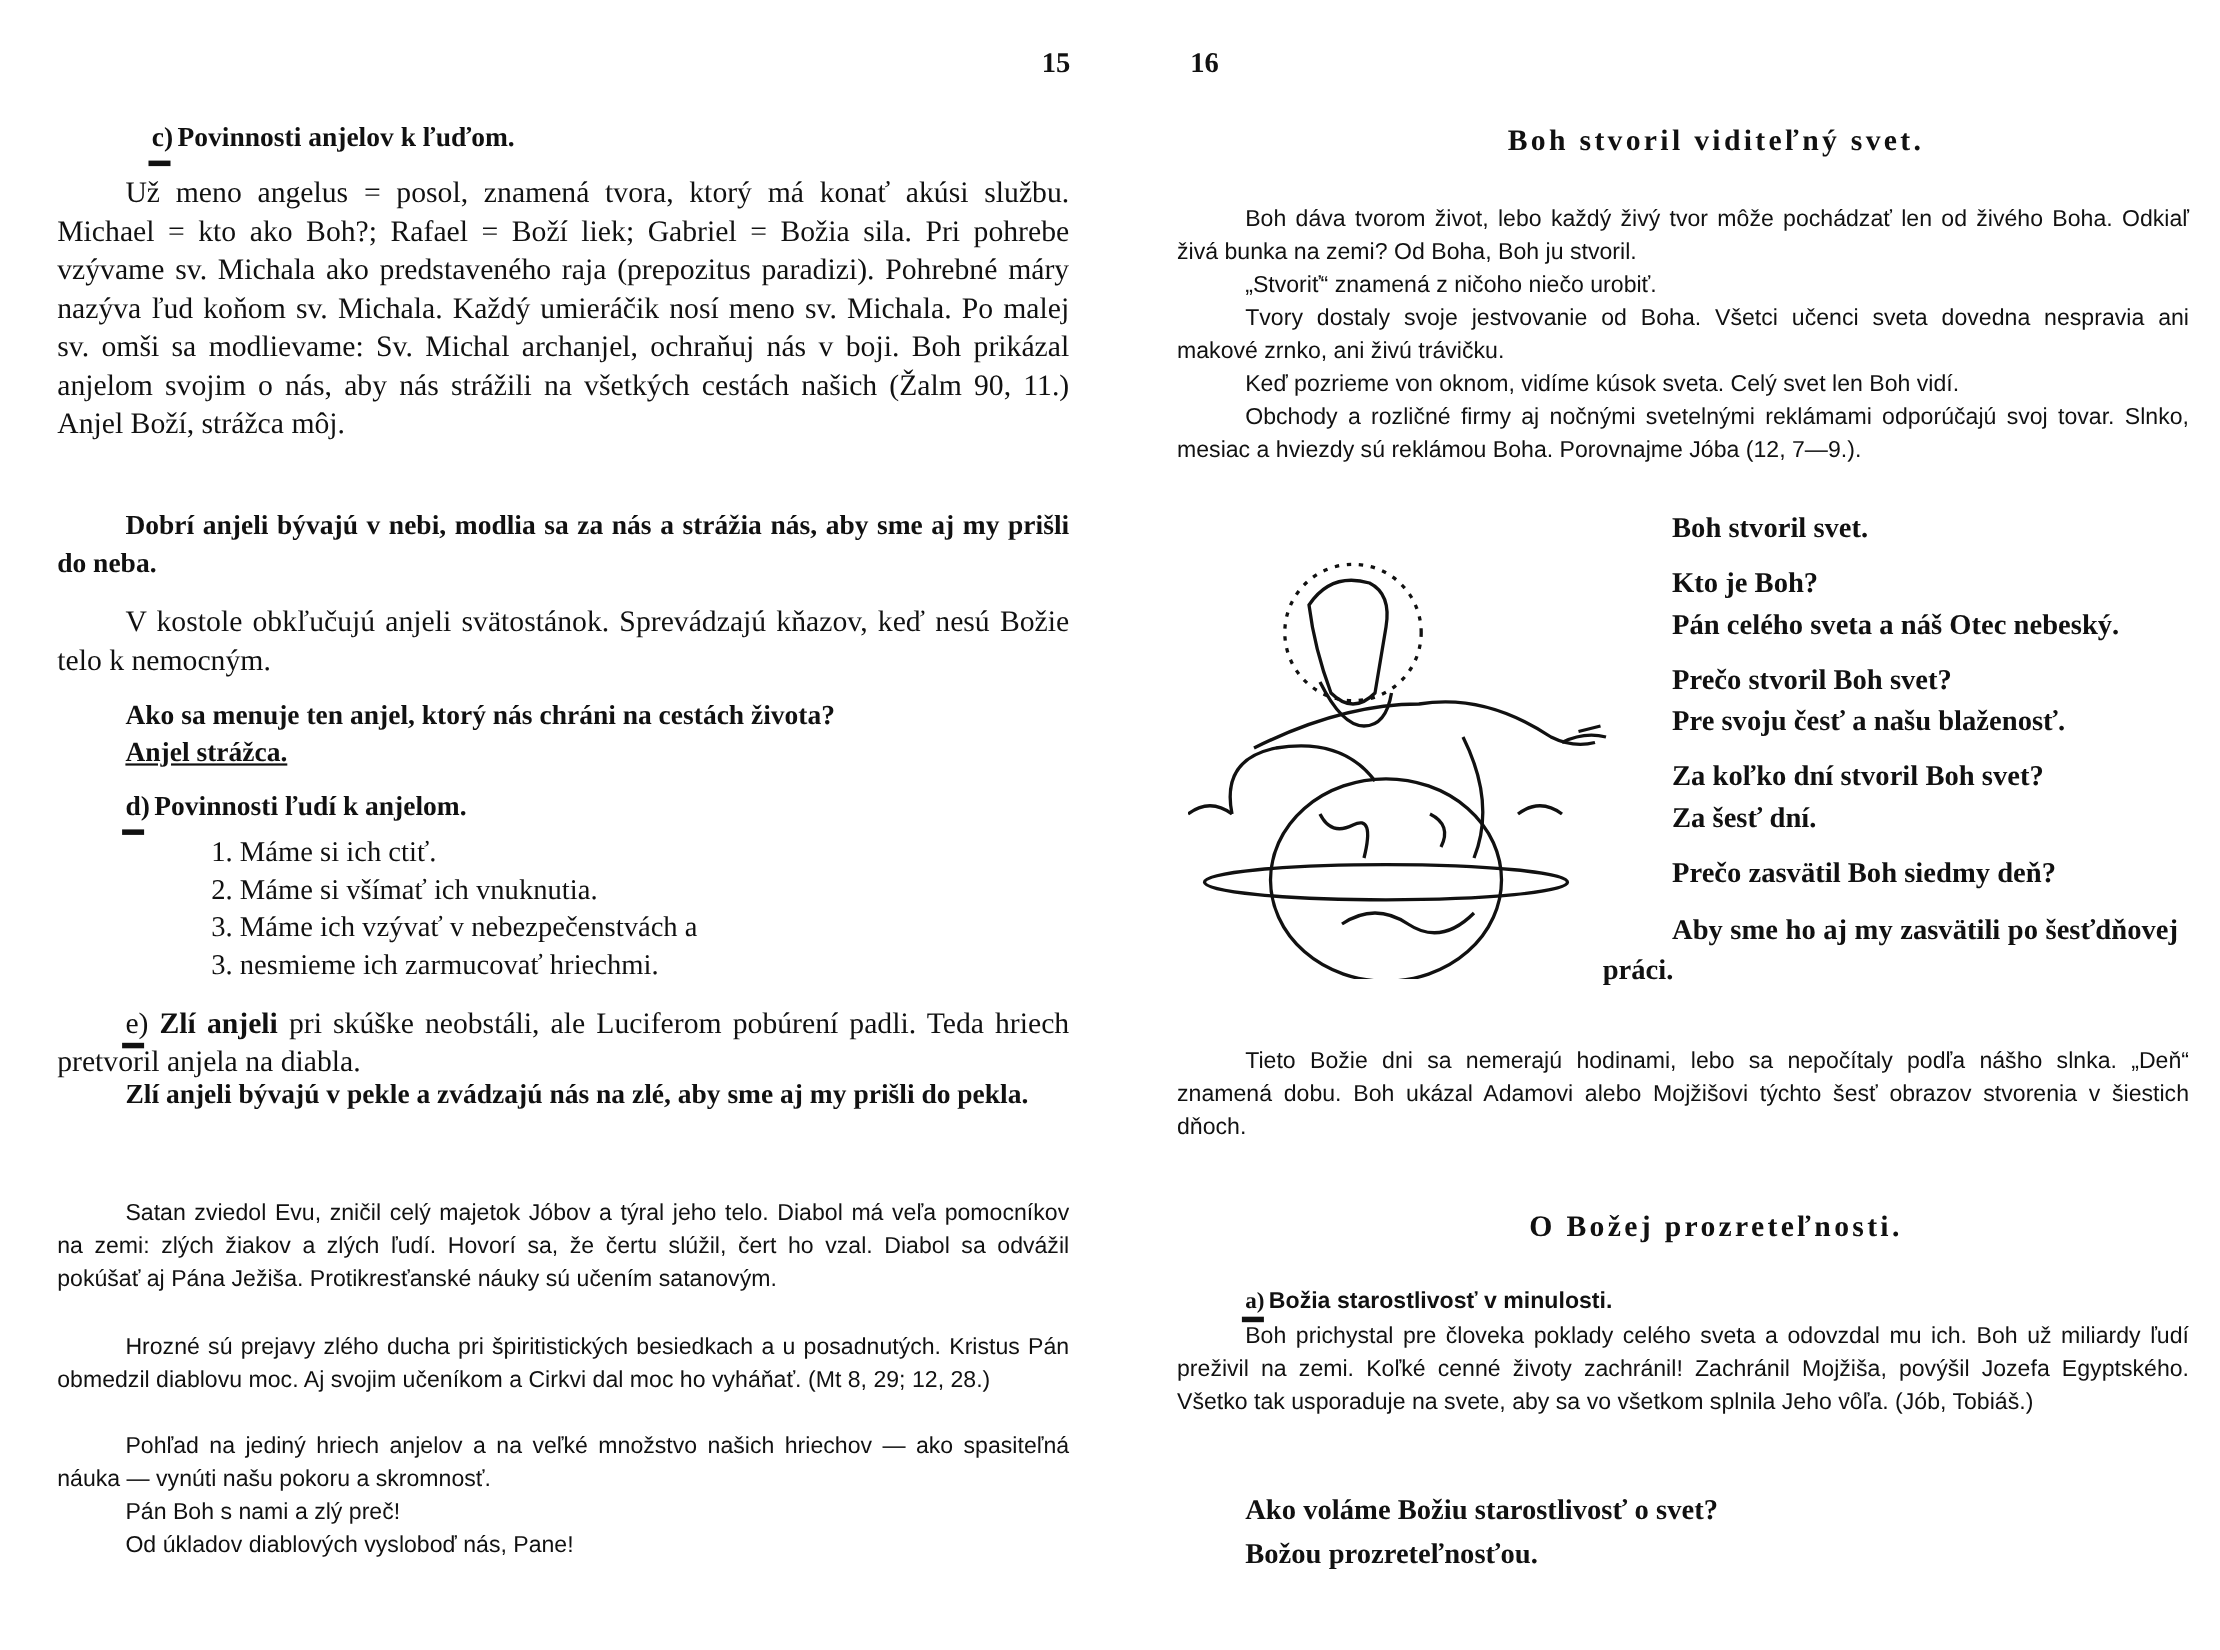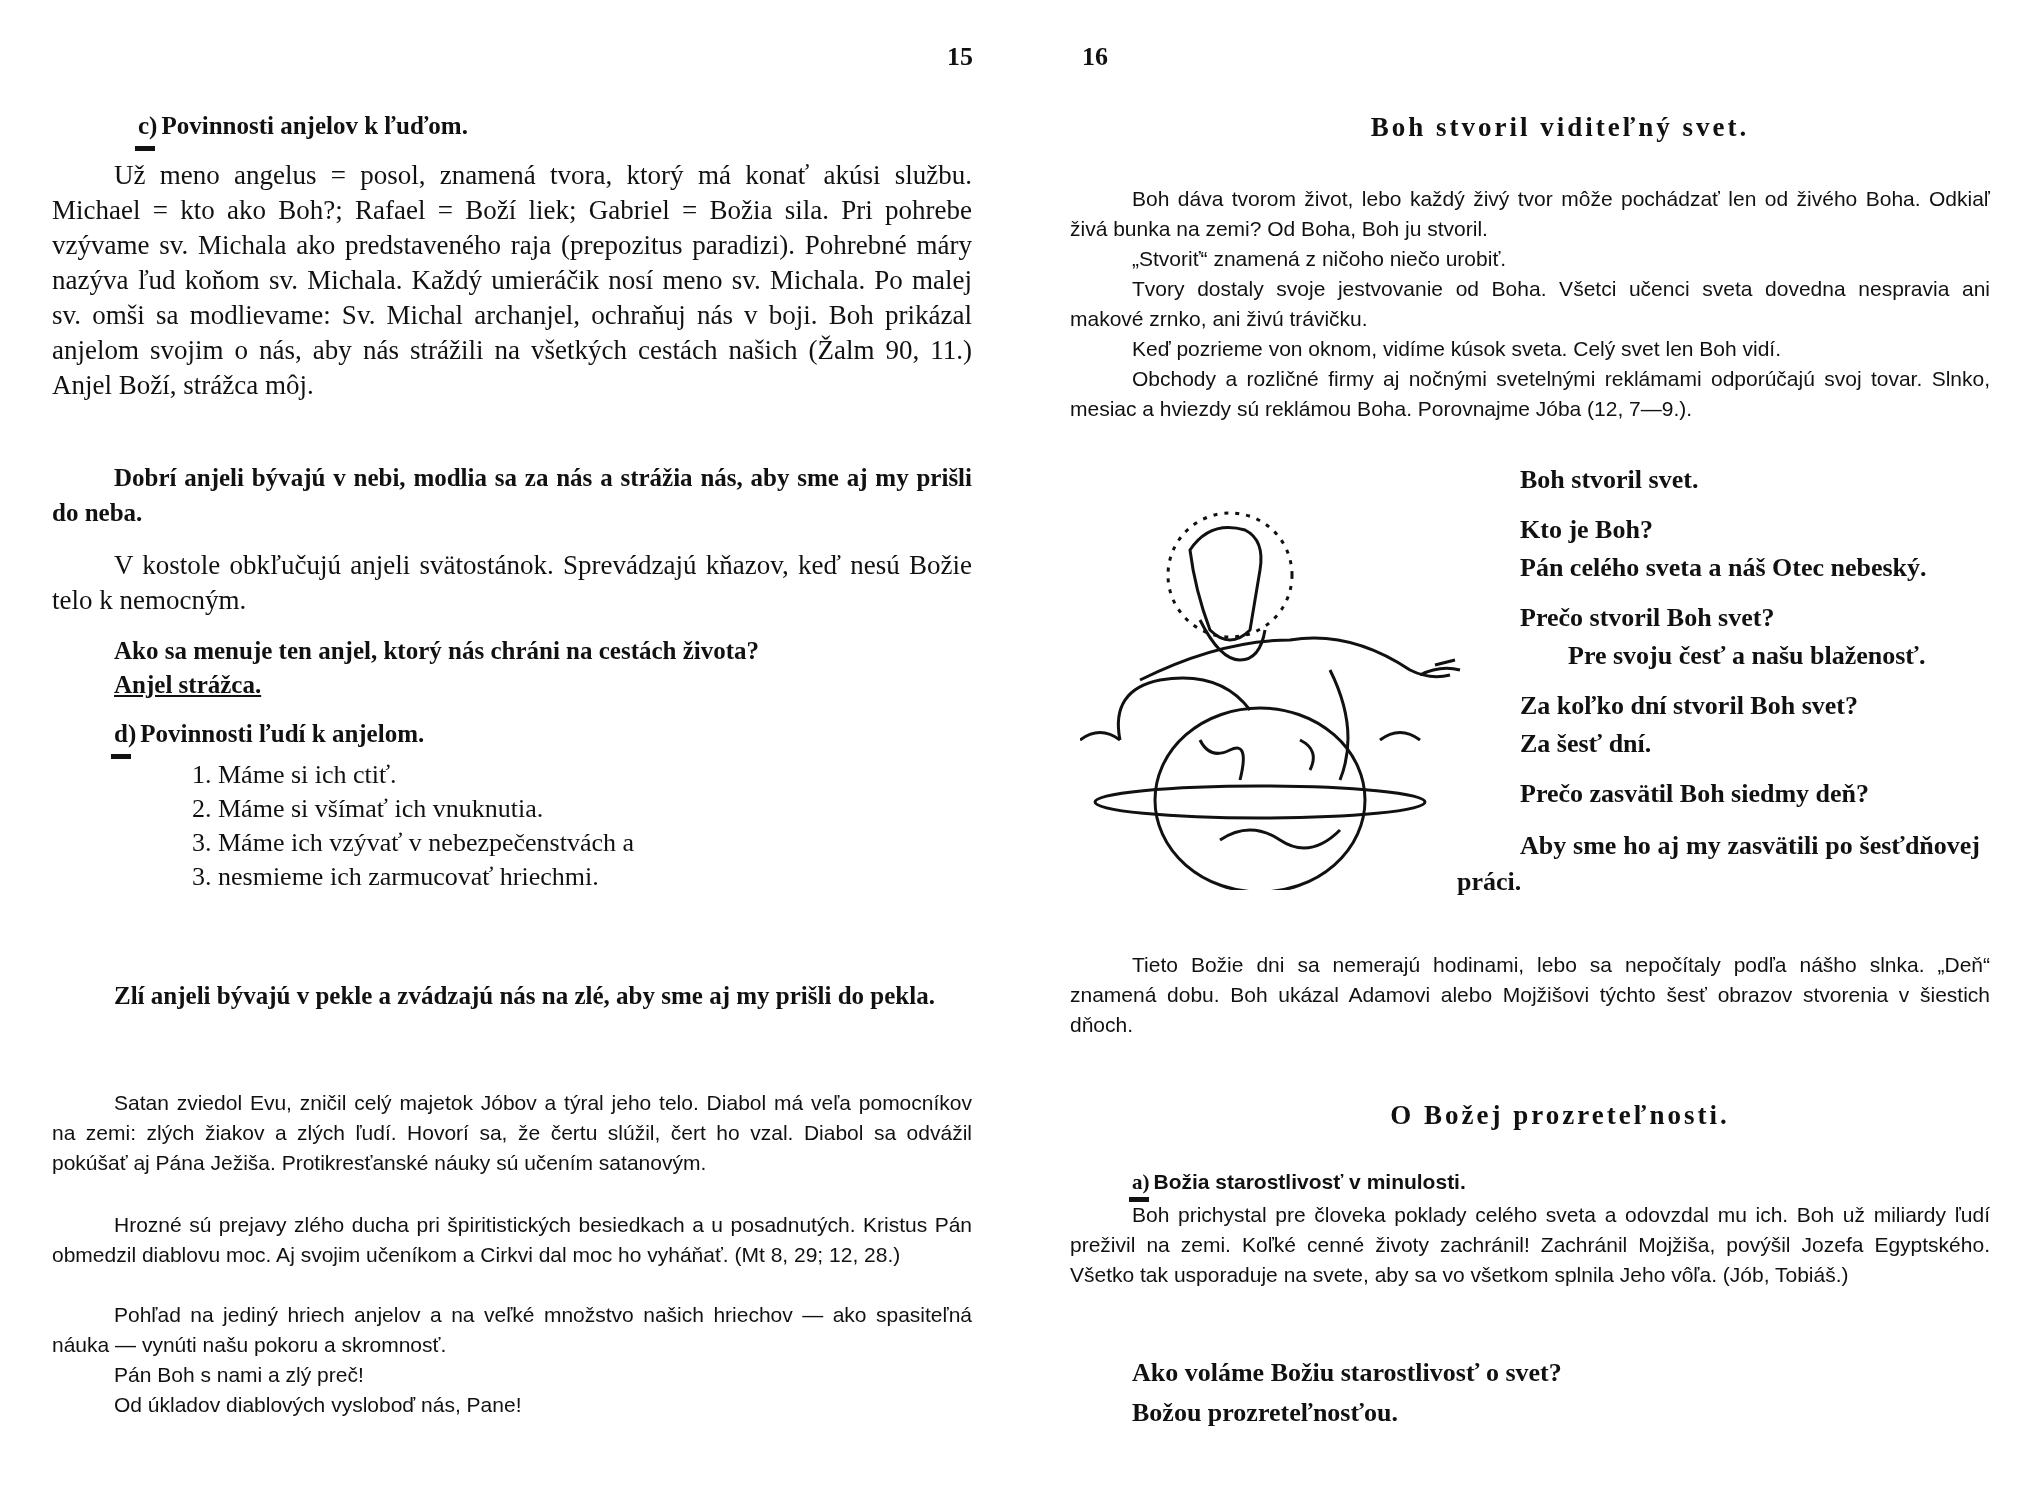--- a/index.html
+++ b/index.html
@@ -46,20 +46,21 @@
     <span class="head">Povinnosti ľudí k anjelom.</span>
   </div>
 
   <div class="abs" style="top:758px;">
     <div class="listline">1. Máme si ich ctiť.</div>
     <div class="listline">2. Máme si všímať ich vnuknutia.</div>
     <div class="listline">3. Máme ich vzývať v nebezpečenstvách a</div>
     <div class="listline">3. nesmieme ich zarmucovať hriechmi.</div>
   </div>
 
+  <p class="abs big ind" style="top:913px;"><span style="position:relative"><span>e)</span><span class="mark" style="bottom:-8px"></span></span> <b>Zlí anjeli</b><span> pri skúške neobstáli, ale Luciferom pobúrení padli. Teda hriech pretvoril anjela na diabla.</span></p>
 
   <p class="abs big ind b" style="top:978px; font-size:25px;">Zlí anjeli bývajú v pekle a zvádzajú nás na zlé, aby sme aj my prišli do pekla.</p>
 
   <p class="abs sm ind" style="top:1088px;">Satan zviedol Evu, zničil celý majetok Jóbov a týral jeho telo. Diabol má veľa pomocníkov na zemi: zlých žiakov a zlých ľudí. Hovorí sa, že čertu slúžil, čert ho vzal. Diabol sa odvážil pokúšať aj Pána Ježiša. Protikresťanské náuky sú učením satanovým.</p>
   <p class="abs sm ind" style="top:1210px;">Hrozné sú prejavy zlého ducha pri špiritistických besiedkach a u posadnutých. Kristus Pán obmedzil diablovu moc. Aj svojim učeníkom a Cirkvi dal moc ho vyháňať. (Mt 8, 29; 12, 28.)</p>
   <p class="abs sm ind" style="top:1300px;">Pohľad na jediný hriech anjelov a na veľké množstvo našich hriechov — ako spasiteľná náuka — vynúti našu pokoru a skromnosť.</p>
   <p class="abs sm ind" style="top:1360px;">Pán Boh s nami a zlý preč!</p>
   <p class="abs sm ind" style="top:1390px;">Od úkladov diablových vysloboď nás, Pane!</p>
 </div>
 
@@ -90,21 +91,21 @@
       <path d="M120 260 q10 20 30 10 q20 -10 10 30 m60 -40 q20 10 10 30 m-90 70 q30 -20 60 0 q30 20 60 -10"></path>
       <path d="M0 260 q20-15 40 0 m260 0 q20-15 40 0"></path>
     </g>
   </svg>
 
   <div class="abs" style="top:462px; left:450px; width:460px;">
     <div class="qa">Boh stvoril svet.</div>
     <div class="qa" style="margin-top:14px;">Kto je Boh?</div>
     <div class="qa" style="margin-top:2px; margin-left:-63px; text-indent:63px; text-align:justify;">Pán celého sveta a náš Otec nebeský.</div>
     <div class="qa" style="margin-top:14px;">Prečo stvoril Boh svet?</div>
-    <div class="qa" style="margin-top:2px;margin-left:48px;">Pre svoju česť a našu blaženosť.</div>
+    <div class="qa" style="margin-top:2px;">Pre svoju česť a našu blaženosť.</div>
     <div class="qa" style="margin-top:14px;">Za koľko dní stvoril Boh svet?</div>
     <div class="qa" style="margin-top:2px;">Za šesť dní.</div>
     <div class="qa" style="margin-top:14px;">Prečo zasvätil Boh siedmy deň?</div>
     <div class="qa" style="margin-top:16px; margin-left:-63px; text-indent:63px; text-align:justify;">Aby sme ho aj my zasvätili po šesťdňovej práci.</div>
   </div>
 
   <p class="abs sm ind" style="top:950px;">Tieto Božie dni sa nemerajú hodinami, lebo sa nepočítaly podľa nášho slnka. „Deň“ znamená dobu. Boh ukázal Adamovi alebo Mojžišovi týchto šesť obrazov stvorenia v šiestich dňoch.</p>
 
   <div class="abs title" style="top:1100px; left:60px;">O Božej prozreteľnosti.</div>
 

